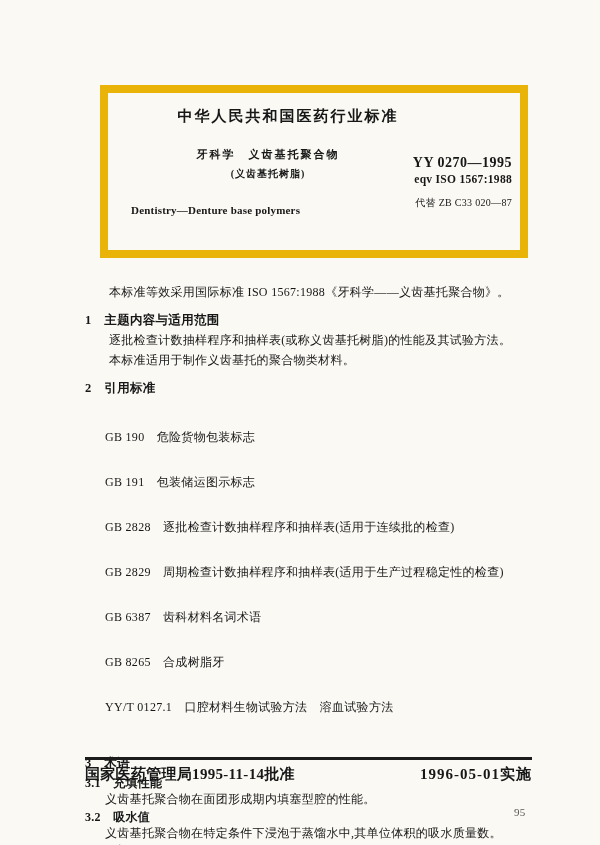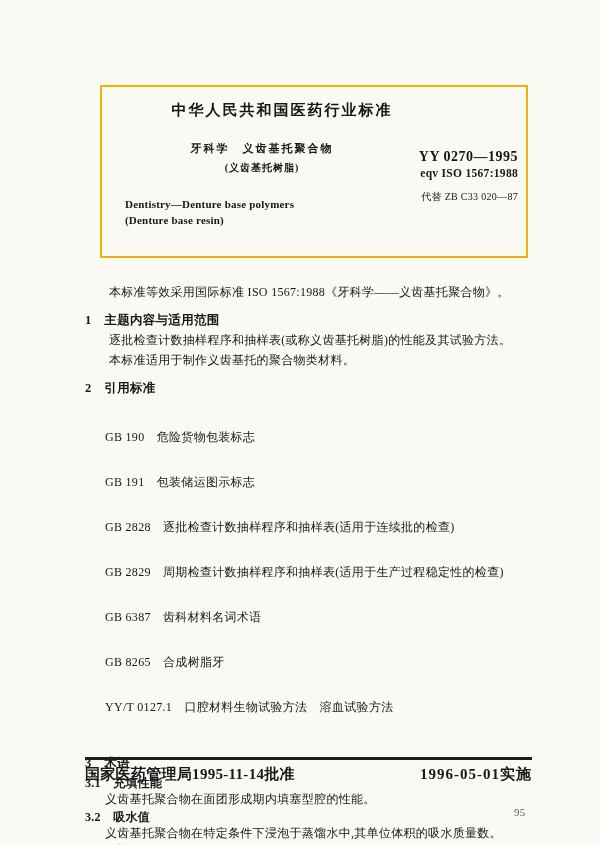--- a/index.html
+++ b/index.html
@@ -5,21 +5,21 @@
   html, body { margin:0; padding:0; }
   body { background:#d9d9d6; font-family:"Liberation Serif","DejaVu Serif",serif; }
   .page {
     position:relative; width:600px; height:845px; margin:0 auto;
     background:#faf9f4; color:#171717; overflow:hidden;
     letter-spacing:0.3px;
   }
   
   .header-box {
     position:absolute; left:100px; top:85px; width:428px; height:173px;
-    border:2px solid #eab308; box-sizing:border-box;
+    border:8px solid #eab308; box-sizing:border-box;
   }
   .std-label {
     position:absolute; left:0; top:14px; width:360px; text-align:center;
     font-size:15px; font-weight:bold; letter-spacing:2px; white-space:pre-wrap;
   }
   .title-block { position:absolute; left:0; top:54px; width:320px; text-align:center; }
   .title-cn1 { font-size:11px; font-weight:bold; letter-spacing:2px; white-space:pre-wrap; }
   .title-cn2 { font-size:10px; font-weight:bold; margin-top:5px; letter-spacing:1px; }
   .num-block { position:absolute; top:62px; right:8px; text-align:right; }
   .std-no   { font-size:14px; font-weight:bold; letter-spacing:0.5px; }
@@ -68,21 +68,20 @@
       <div class="title-cn1">牙科学　义齿基托聚合物</div>
       <div class="title-cn2">(义齿基托树脂)</div>
     </div>
     <div class="num-block">
       <div class="std-no">YY 0270—1995</div>
       <div class="std-eqv">eqv ISO 1567:1988</div>
       <div class="std-replaces">代替 ZB C33 020—87</div>
     </div>
     <div class="title-en">
       <div class="en1">Dentistry—Denture base polymers</div>
-      <div class="en2">(Denture base resin)</div>
     </div>
   </div>
 
   <div class="doc-body">
 
     <p class="intro">本标准等效采用国际标准 ISO 1567:1988《牙科学——义齿基托聚合物》。</p>
 
     <h2 class="sec">1　主题内容与适用范围</h2>
     <p class="para">逐批检查计数抽样程序和抽样表(或称义齿基托树脂)的性能及其试验方法。</p>
     <p class="para">本标准适用于制作义齿基托的聚合物类材料。</p>

